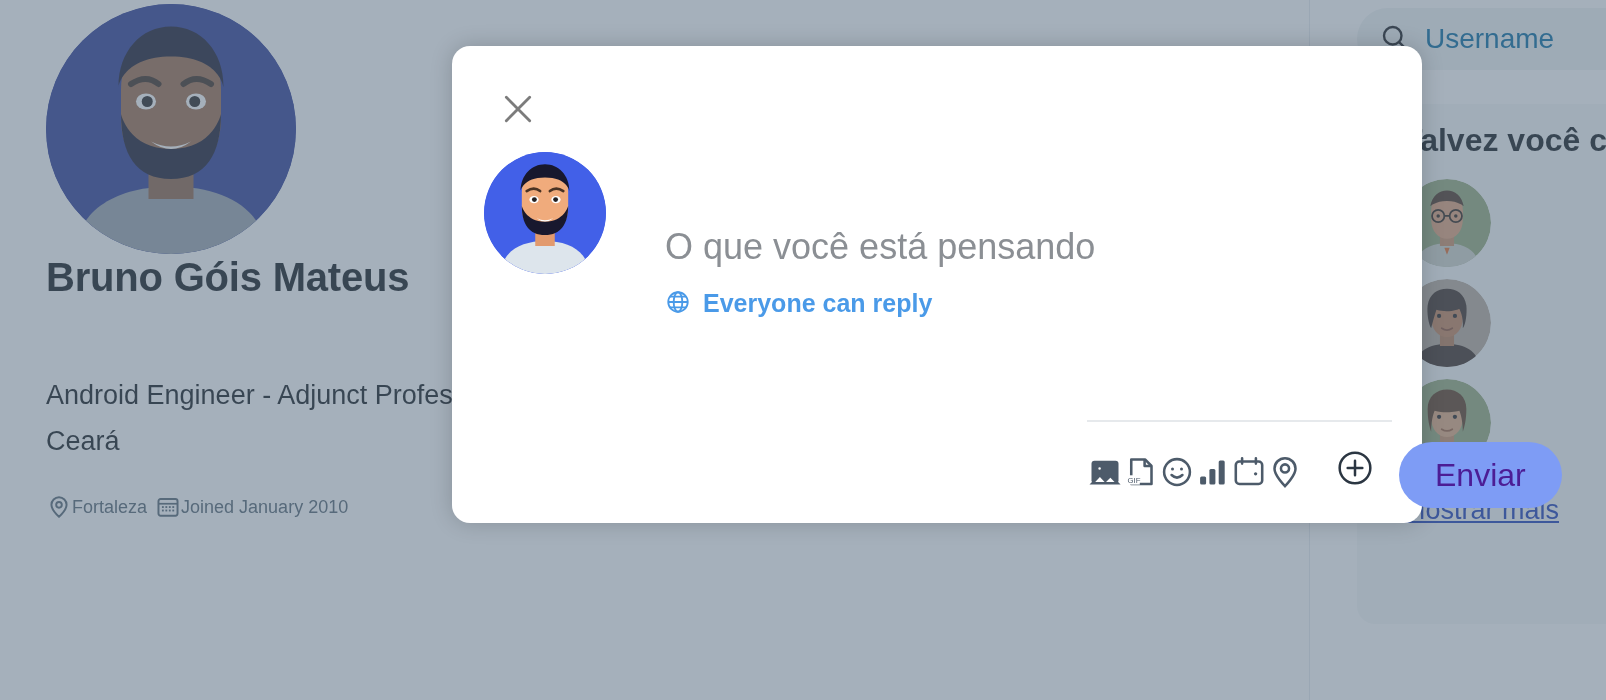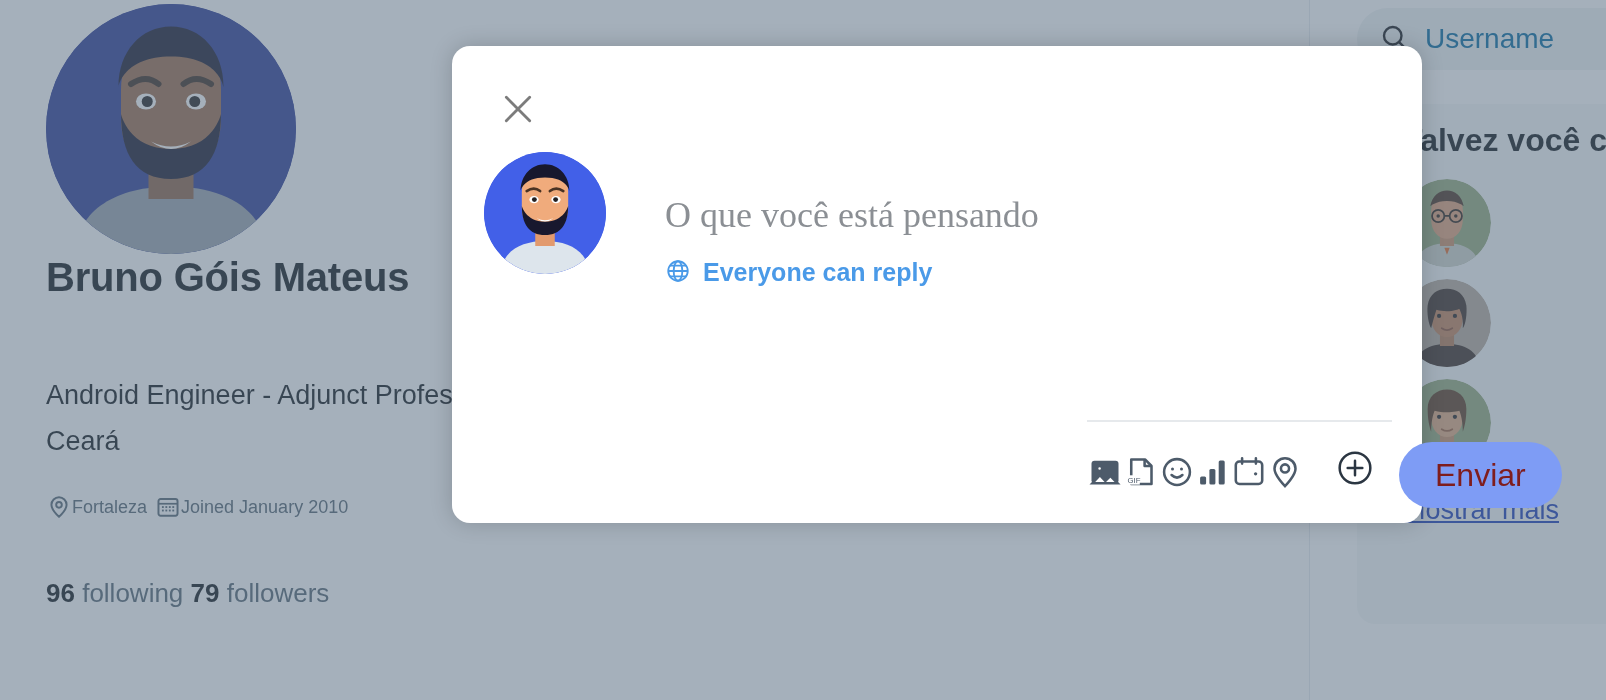--- a/index.html
+++ b/index.html
@@ -51,37 +51,37 @@
          border-radius:18px;box-shadow:0 0 22px rgba(0,0,0,.18);box-sizing:border-box;}
 
   .close-btn{position:absolute;left:43px;top:40px;width:46px;height:46px;border:0;
              background:transparent;padding:0;cursor:pointer;display:flex;align-items:center;
              justify-content:center;border-radius:50%;}
 
   .composer{position:absolute;left:32px;top:106px;right:30px;display:flex;gap:0;}
   .avatar-sm{width:122px;height:122px;border-radius:50%;overflow:hidden;flex:none;
              background:#4260e8;margin-left:0;}
   .composer-body{flex:1;padding-left:59px;}
-  .placeholder{font-size:36px;color:#8b8f94;line-height:1.1;margin-top:44px;white-space:nowrap;font-family:Liberation Serif, serif;}
+  .placeholder{font-size:36px;color:#8b8f94;line-height:1.1;margin-top:75px;white-space:nowrap;}
   .reply-scope{display:flex;align-items:center;gap:12px;margin-top:22px;cursor:pointer;}
   .reply-scope .txt{font-size:25px;font-weight:700;color:#4a9ae8;white-space:nowrap;}
 
   .divider{position:absolute;left:635px;right:30px;top:374px;height:2px;background:#e6e9ec;}
 
   .toolbar{position:absolute;left:635px;right:28px;top:396px;height:64px;display:flex;
            align-items:flex-start;}
   .tool{width:60px;height:60px;display:flex;align-items:center;justify-content:center;
         border:0;background:transparent;padding:0;cursor:pointer;border-radius:50%;}
   .tool svg{display:block;}
   .spacer{flex:1;}
   .vbar{width:3px;height:36px;background:#cbd6de;border-radius:2px;margin:0 22px 0 10px;}
   .plus{width:52px;height:52px;display:flex;align-items:center;justify-content:center;
         border:0;background:transparent;padding:0;cursor:pointer;}
   .send{margin-left:24px;height:66px;padding:0 36px;border:0;border-radius:33px;
-        background:#7e9cf5;color:#7f1d1d;font-size:32px;font-family:inherit;cursor:pointer;
+        background:#7e9cf5;color:#4c1d95;font-size:32px;font-family:inherit;cursor:pointer;
         line-height:1;white-space:nowrap;}
 </style>
 </head>
 <body>
 
 <div id="page">
 
   <div class="profile">
 
     <div class="avatar-big">
@@ -125,26 +125,20 @@
             <rect x="6.4" y="14.4" width="1.7" height="1.7"></rect>
               <rect x="9.6" y="14.4" width="1.7" height="1.7"></rect>
             <rect x="12.8" y="14.4" width="1.7" height="1.7"></rect>
               <rect x="16" y="14.4" width="1.7" height="1.7"></rect>
           </g>
         </svg>
       </span>
       <span>Joined January 2010</span>
     </div>
 
-    <div class="counts">
-      <b>96</b>
-      <span>following</span>
-      <b>79</b>
-      <span>followers</span>
-    </div>
   </div>
 
   <div class="rail">
 
     <div class="searchbox">
       <span>
         <svg width="30" height="30" viewBox="0 0 24 24" fill="none" stroke="#16181c" stroke-width="1.9">
           <circle cx="11" cy="11" r="7"></circle>
             <path d="M16.5 16.5 21 21" stroke-linecap="round"></path>
         </svg>

